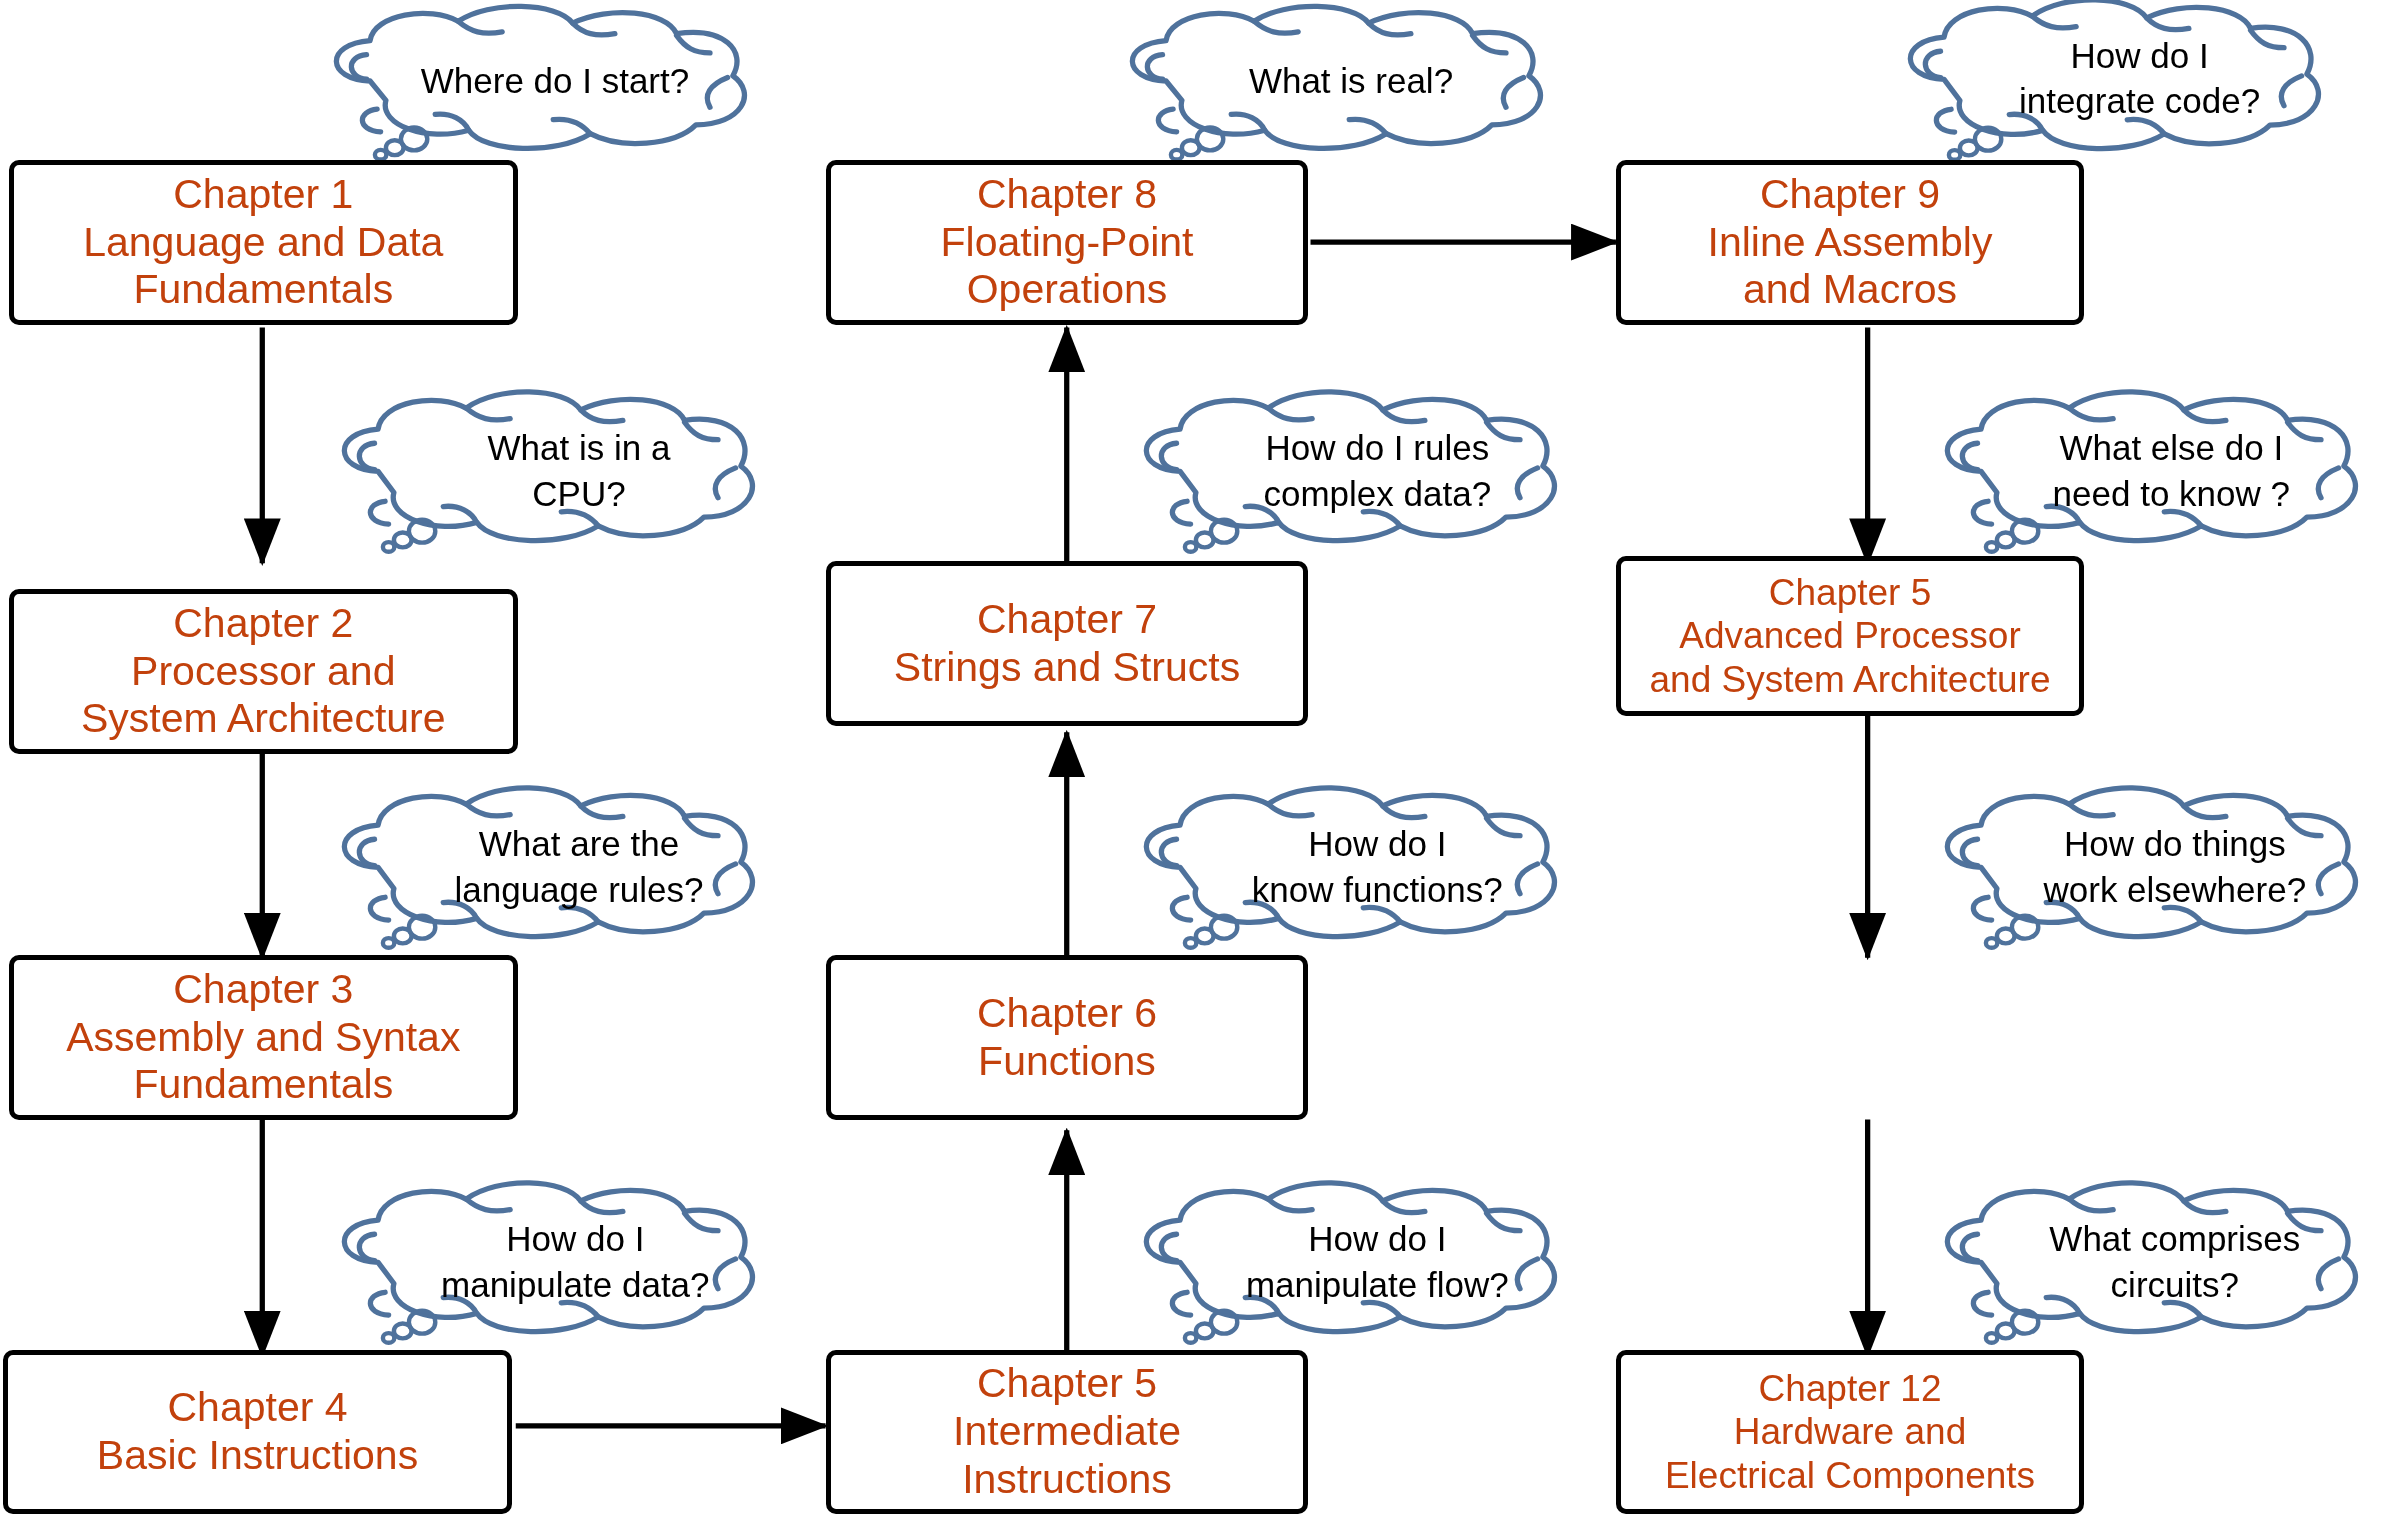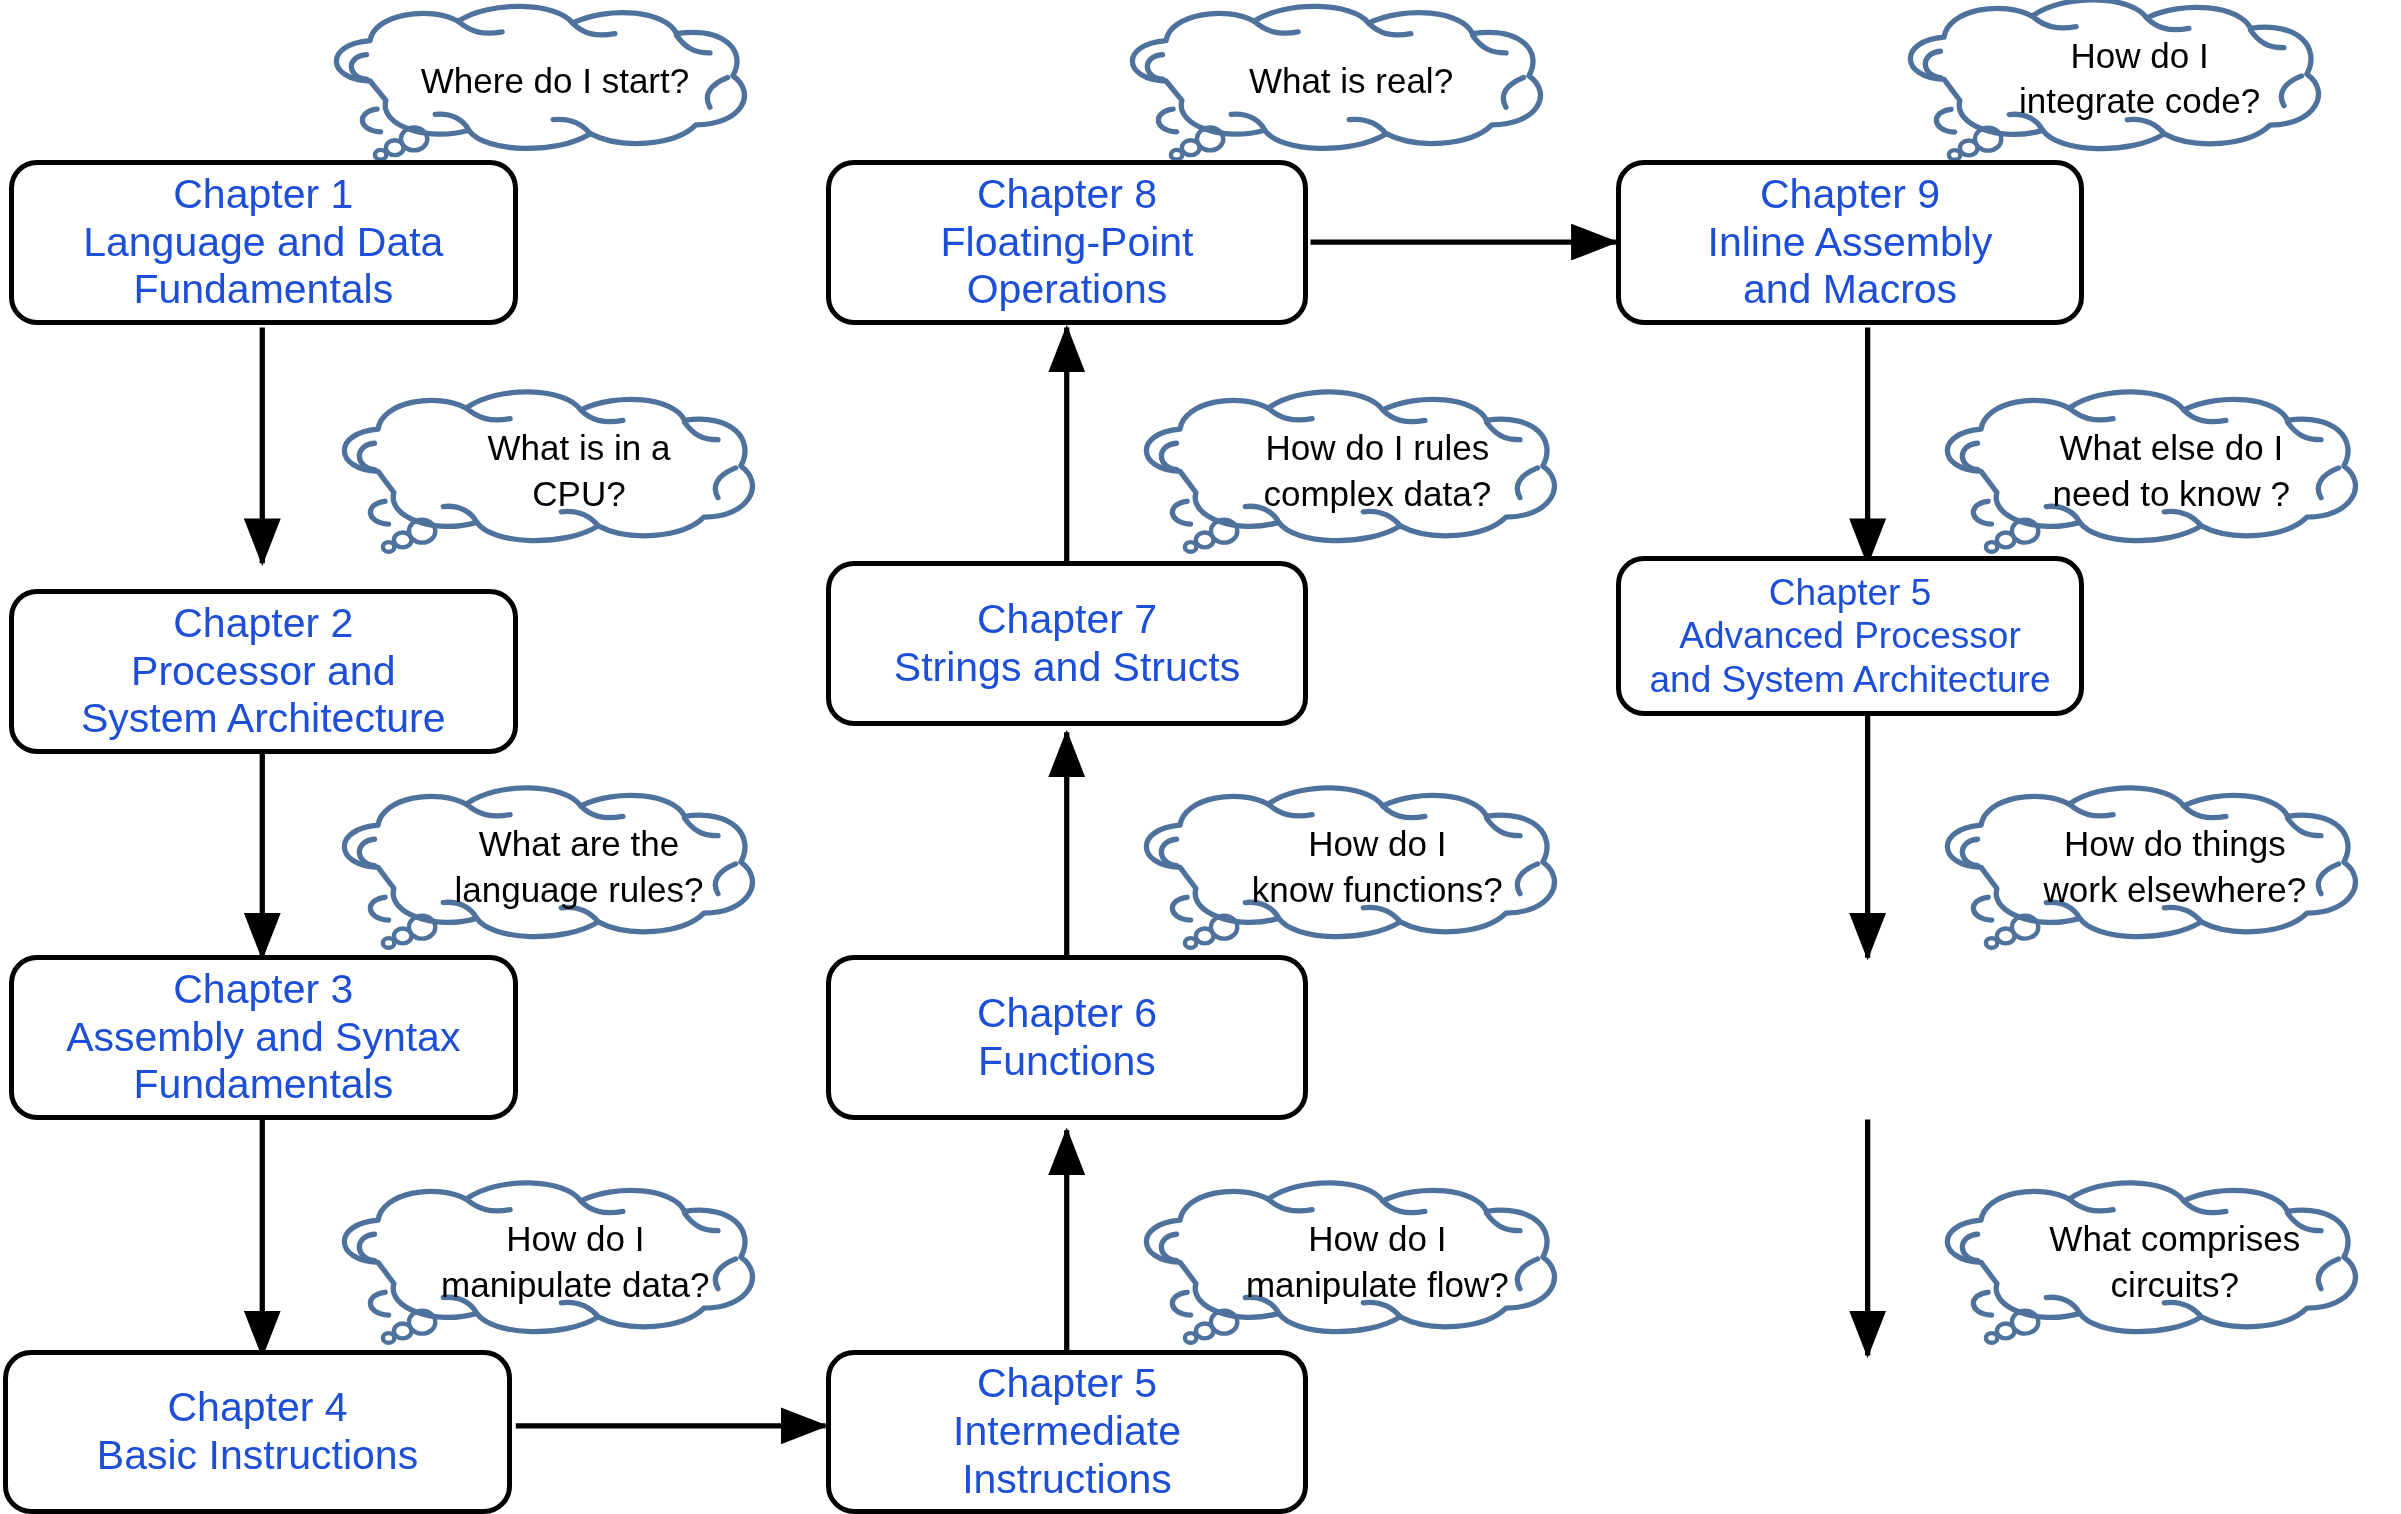--- a/index.html
+++ b/index.html
@@ -24,28 +24,28 @@
     position: absolute;
     left: 0; top: 0;
     width: 2401px;
     height: 1514px;
     pointer-events: none;
   }
   .node {
     position: absolute;
     box-sizing: border-box;
     border: 5.3px solid #000000;
-    border-radius: 28px;
+    border-radius: 10px;
     background: #ffffff;
     display: flex;
     flex-direction: column;
     align-items: center;
     justify-content: center;
     text-align: center;
-    color: #1d4ed8;
+    color: #c2410c;
     line-height: 1.17;
     z-index: 3;
   }
   .node .ln {
     display: block;
     white-space: nowrap;
   }
   .fs-big   { font-size: 41px; }
   .fs-small { font-size: 37px; }
 
@@ -460,15 +460,20 @@
     <span class="ln">and Macros</span>
   </div>
 
   <div class="node fs-small" style="left:1616px; top:556px; width:468px; height:160px;">
     <span class="ln">Chapter 5</span>
     <span class="ln">Advanced Processor</span>
     <span class="ln">and System Architecture</span>
   </div>
 
 
+  <div class="node fs-small" style="left:1616px; top:1350px; width:468px; height:164px;">
+    <span class="ln">Chapter 12</span>
+    <span class="ln">Hardware and</span>
+    <span class="ln">Electrical Components</span>
+  </div>
 
 </div>
 
 
 </body></html>

